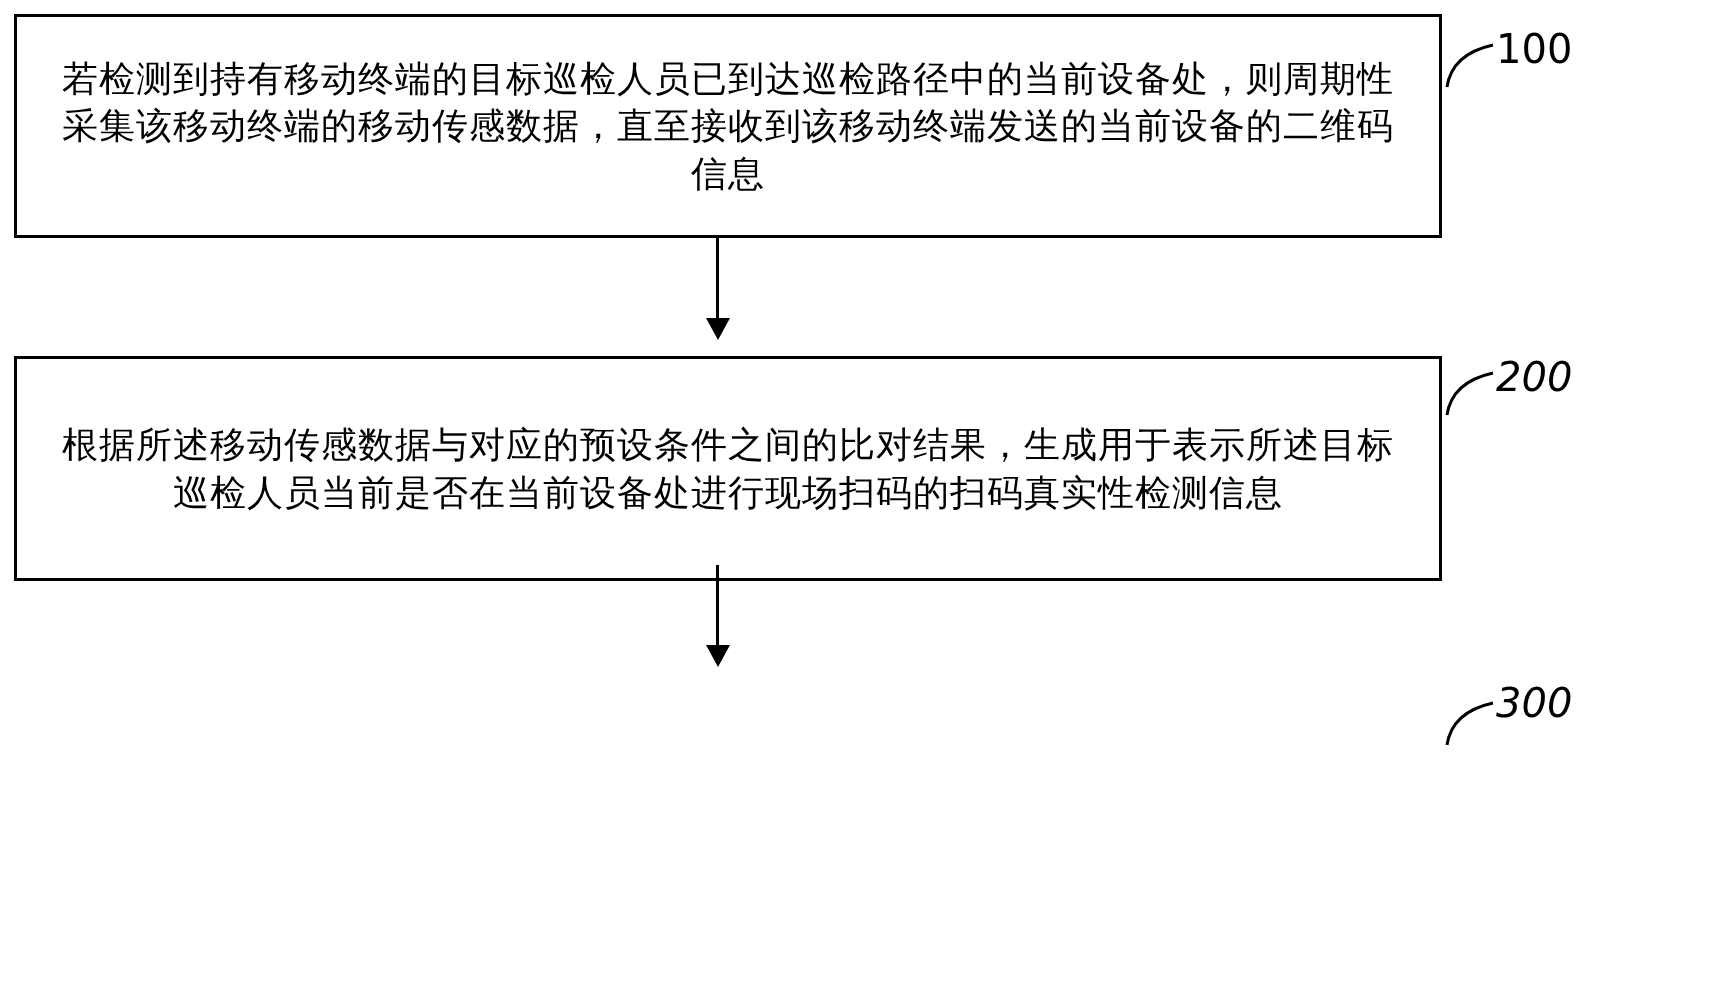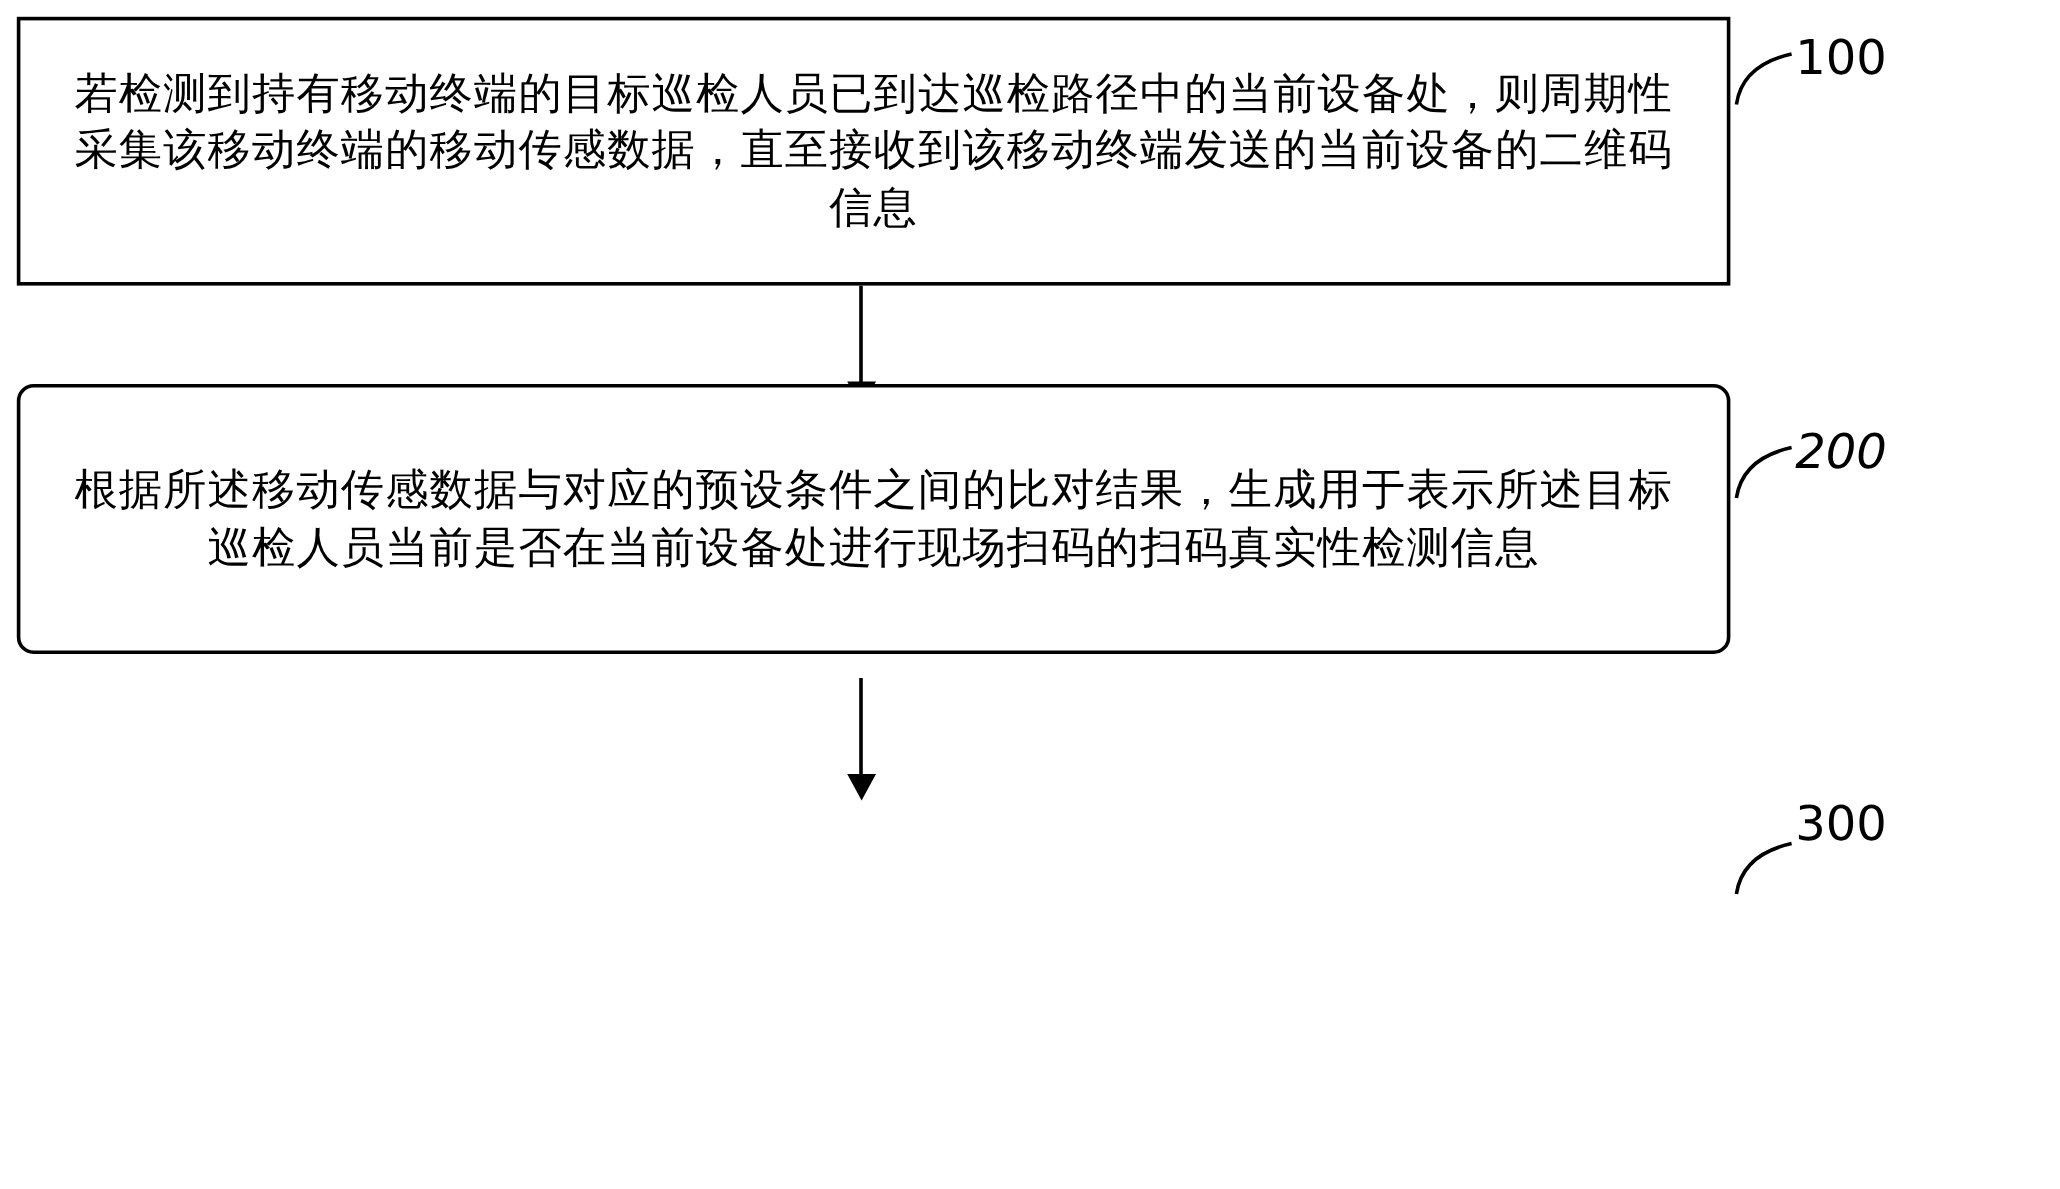--- a/index.html
+++ b/index.html
@@ -29,21 +29,21 @@
   .box-text {
     font-size: 36px;
     line-height: 1.32;
     color: #000000;
     text-align: center;
     white-space: pre-line;
     padding: 0 18px;
     letter-spacing: 1px;
   }
   .box-100 { top: 14px;  height: 224px; }
-  .box-200 { top: 320px; height: 225px; border-radius: 14px; }
+  .box-200 { top: 356px; height: 225px; }
   .box-300 { top: 668px; height: 252px; }
 
   .arrow-line {
     position: absolute;
     left: 716px;
     width: 3px;
     background: #000000;
   }
   .arrow-line-1 { top: 238px; height: 82px; }
   .arrow-line-2 { top: 565px; height: 81px; }
@@ -63,21 +63,21 @@
   .ref-label {
     position: absolute;
     left: 1496px;
     font-size: 40px;
     color: #000000;
     font-family: "DejaVu Sans", "Liberation Sans", sans-serif;
     text-align: center;
   }
   .ref-100 { top: 26px; }
   .ref-200 { top: 354px; font-style: italic; }
-  .ref-300 { top: 664px; }
+  .ref-300 { top: 680px; font-style: italic; }
 
   .leader {
     position: absolute;
     left: 1444px;
     width: 52px;
     height: 50px;
   }
   .leader-100 { top: 40px; }
   .leader-200 { top: 368px; }
   .leader-300 { top: 698px; }

